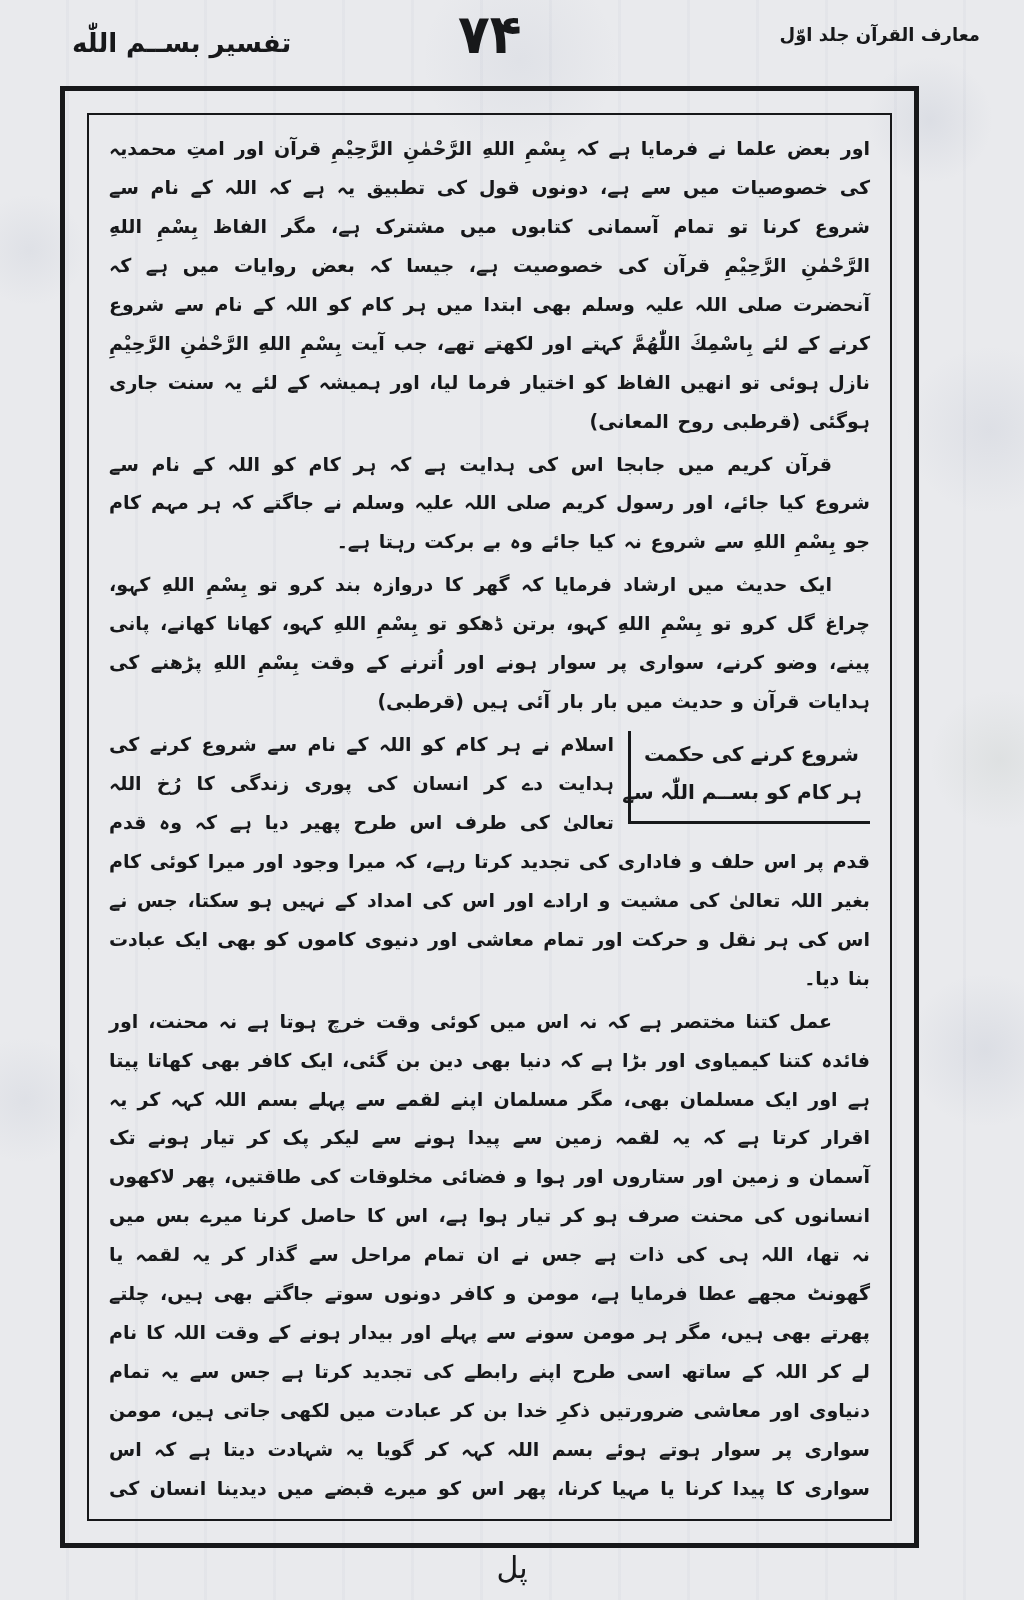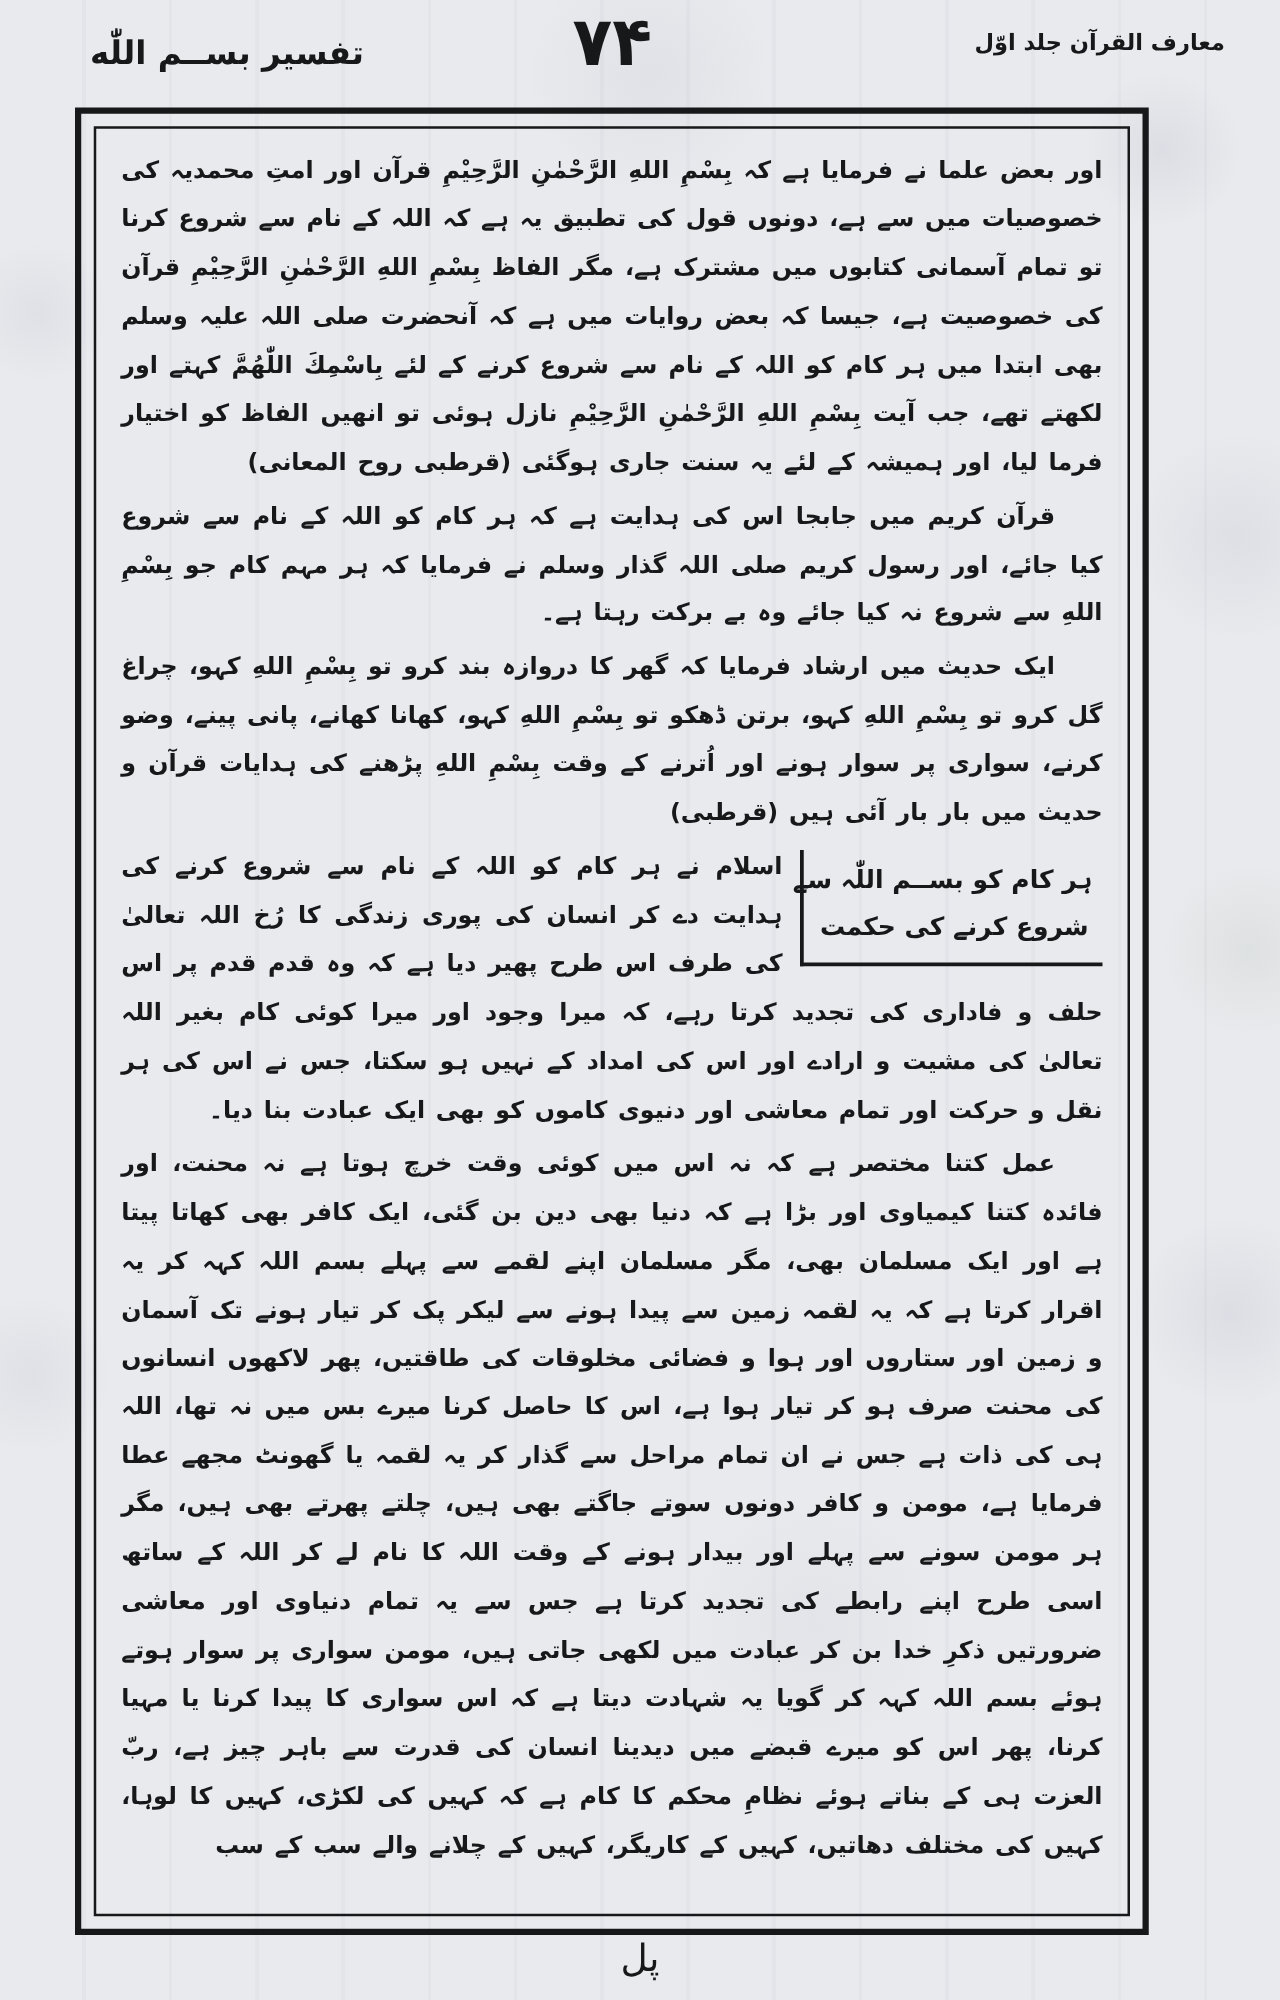--- a/index.html
+++ b/index.html
@@ -42,21 +42,21 @@
     position: absolute; top: 4px; left: 458px;
     font-size: 52px; font-weight: bold;
     transform: scaleY(1.05);
   }
 
   
   .frame-outer {
     position: absolute; left: 60px; top: 86px;
     width: 859px; height: 1462px;
     border: 5px solid #17181a;
-    padding: 10px;
+    padding: 22px;
     background: transparent;
   }
   .frame-inner {
     width: 100%; height: 100%;
     border: 2px solid #17181a;
     padding: 14px 20px 8px 20px;
     overflow: hidden;
   }
 
   
@@ -103,27 +103,27 @@
 
   <div class="header-title-left">تفسير بســم اللّٰه</div>
 
   <div class="frame-outer">
     <div class="frame-inner">
 
       <div class="body-text">
 
         <p>اور بعض علما نے فرمایا ہے کہ بِسْمِ اللهِ الرَّحْمٰنِ الرَّحِیْمِ قرآن اور امتِ محمدیہ کی خصوصیات میں سے ہے، دونوں قول کی تطبیق یہ ہے کہ اللہ کے نام سے شروع کرنا تو تمام آسمانی کتابوں میں مشترک ہے، مگر الفاظ بِسْمِ اللهِ الرَّحْمٰنِ الرَّحِیْمِ قرآن کی خصوصیت ہے، جیسا کہ بعض روایات میں ہے کہ آنحضرت صلی اللہ علیہ وسلم بھی ابتدا میں ہر کام کو اللہ کے نام سے شروع کرنے کے لئے بِاسْمِكَ اللّٰهُمَّ کہتے اور لکھتے تھے، جب آیت بِسْمِ اللهِ الرَّحْمٰنِ الرَّحِیْمِ نازل ہوئی تو انھیں الفاظ کو اختیار فرما لیا، اور ہمیشہ کے لئے یہ سنت جاری ہوگئی (قرطبی روح المعانی)</p>
 
-        <p class="indented">قرآن کریم میں جابجا اس کی ہدایت ہے کہ ہر کام کو اللہ کے نام سے شروع کیا جائے، اور رسول کریم صلی اللہ گذار وسلم نے فرمایا کہ ہر مہم کام جو بِسْمِ اللهِ سے شروع نہ کیا جائے وہ بے برکت رہتا ہے۔</p>
+        <p class="indented">قرآن کریم میں جابجا اس کی ہدایت ہے کہ ہر کام کو اللہ کے نام سے شروع کیا جائے، اور رسول کریم صلی اللہ علیہ وسلم نے جاگتے کہ ہر مہم کام جو بِسْمِ اللهِ سے شروع نہ کیا جائے وہ بے برکت رہتا ہے۔</p>
 
         <p class="indented">ایک حدیث میں ارشاد فرمایا کہ گھر کا دروازہ بند کرو تو بِسْمِ اللهِ کہو، چراغ گل کرو تو بِسْمِ اللهِ کہو، برتن ڈھکو تو بِسْمِ اللهِ کہو، کھانا کھانے، پانی پینے، وضو کرنے، سواری پر سوار ہونے اور اُترنے کے وقت بِسْمِ اللهِ پڑھنے کی ہدایات قرآن و حدیث میں بار بار آئی ہیں (قرطبی)</p>
 
         <div class="side-heading-box">
+          <div>شروع کرنے کی حکمت</div>
           <div>ہر کام کو بســم اللّٰہ سے</div>
-          <div>شروع کرنے کی حکمت</div>
         </div>
 
         <p>اسلام نے ہر کام کو اللہ کے نام سے شروع کرنے کی ہدایت دے کر انسان کی پوری زندگی کا رُخ اللہ تعالیٰ کی طرف اس طرح پھیر دیا ہے کہ وہ قدم قدم پر اس حلف و فاداری کی تجدید کرتا رہے، کہ میرا وجود اور میرا کوئی کام بغیر اللہ تعالیٰ کی مشیت و ارادے اور اس کی امداد کے نہیں ہو سکتا، جس نے اس کی ہر نقل و حرکت اور تمام معاشی اور دنیوی کاموں کو بھی ایک عبادت بنا دیا۔</p>
 
         <p class="indented">عمل کتنا مختصر ہے کہ نہ اس میں کوئی وقت خرچ ہوتا ہے نہ محنت، اور فائدہ کتنا کیمیاوی اور بڑا ہے کہ دنیا بھی دین بن گئی، ایک کافر بھی کھاتا پیتا ہے اور ایک مسلمان بھی، مگر مسلمان اپنے لقمے سے پہلے بسم اللہ کہہ کر یہ اقرار کرتا ہے کہ یہ لقمہ زمین سے پیدا ہونے سے لیکر پک کر تیار ہونے تک آسمان و زمین اور ستاروں اور ہوا و فضائی مخلوقات کی طاقتیں، پھر لاکھوں انسانوں کی محنت صرف ہو کر تیار ہوا ہے، اس کا حاصل کرنا میرے بس میں نہ تھا، اللہ ہی کی ذات ہے جس نے ان تمام مراحل سے گذار کر یہ لقمہ یا گھونٹ مجھے عطا فرمایا ہے، مومن و کافر دونوں سوتے جاگتے بھی ہیں، چلتے پھرتے بھی ہیں، مگر ہر مومن سونے سے پہلے اور بیدار ہونے کے وقت اللہ کا نام لے کر اللہ کے ساتھ اسی طرح اپنے رابطے کی تجدید کرتا ہے جس سے یہ تمام دنیاوی اور معاشی ضرورتیں ذکرِ خدا بن کر عبادت میں لکھی جاتی ہیں، مومن سواری پر سوار ہوتے ہوئے بسم اللہ کہہ کر گویا یہ شہادت دیتا ہے کہ اس سواری کا پیدا کرنا یا مہیا کرنا، پھر اس کو میرے قبضے میں دیدینا انسان کی قدرت سے باہر چیز ہے، ربّ العزت ہی کے بناتے ہوئے نظامِ محکم کا کام ہے کہ کہیں کی لکڑی، کہیں کا لوہا، کہیں کی مختلف دھاتیں، کہیں کے کاریگر، کہیں کے چلانے والے سب کے سب</p>
 
       </div>
     </div>
   </div>
 

